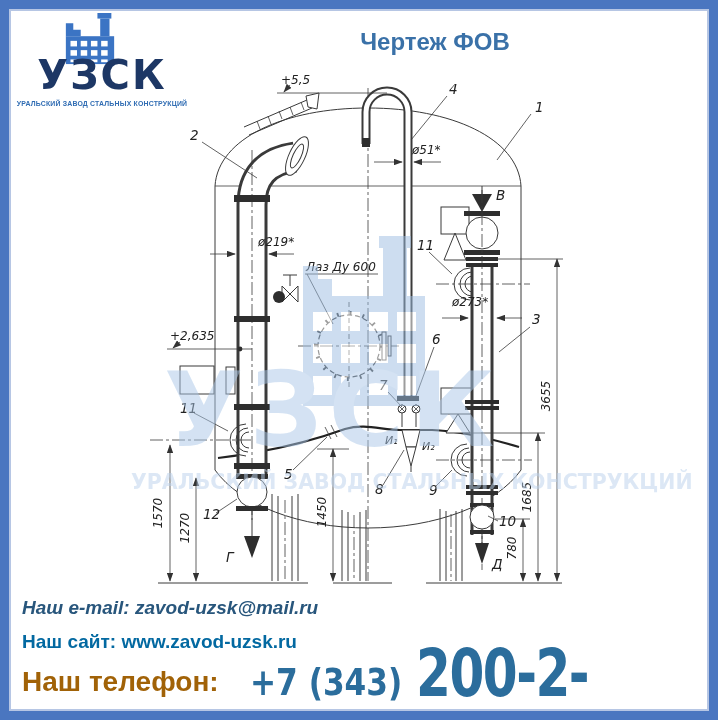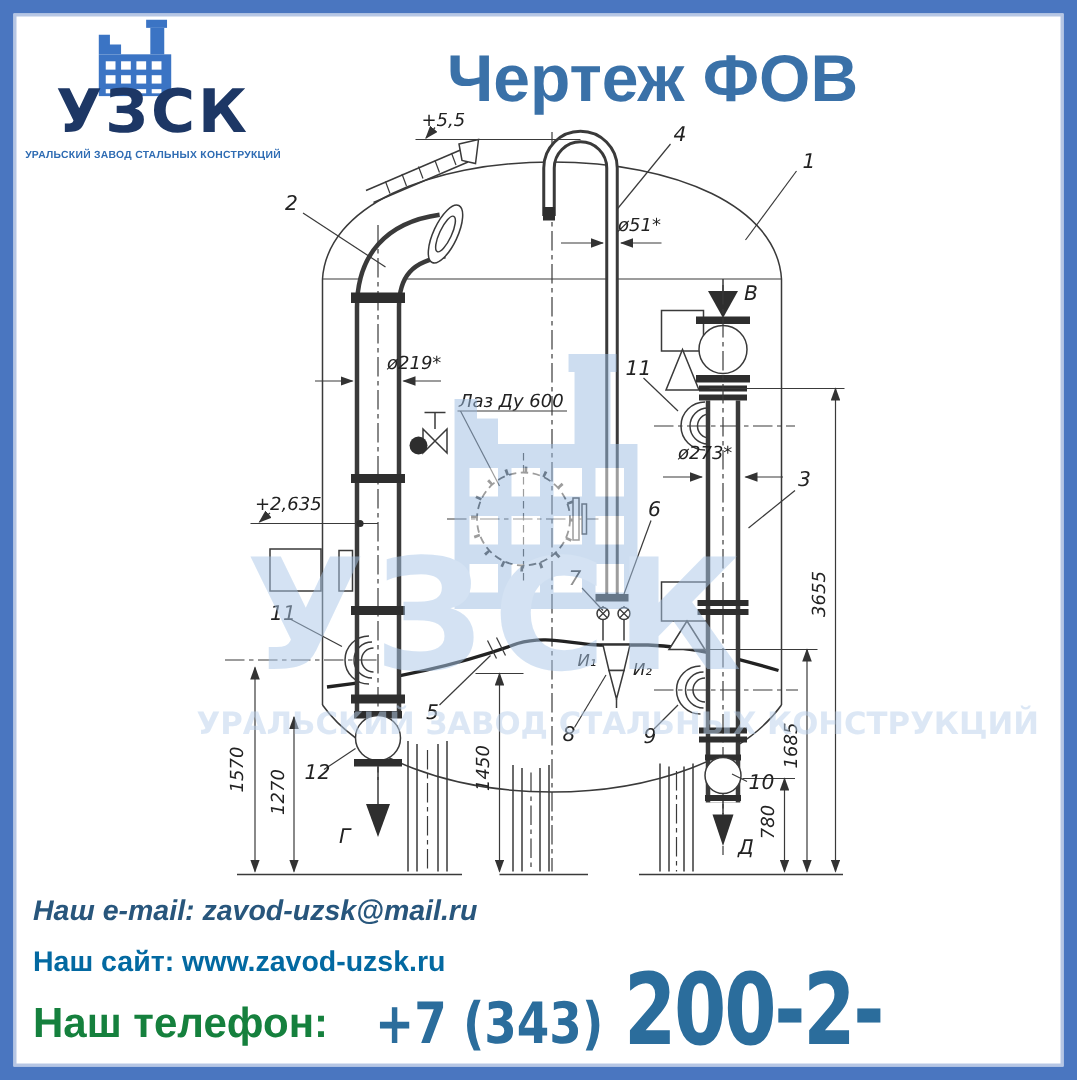--- a/index.html
+++ b/index.html
@@ -9,21 +9,21 @@
   .inner-line{position:absolute;inset:9px;border:2px solid #b6c6e4;pointer-events:none;z-index:60;}
 
   
   .logo-icon{position:absolute;left:62px;top:13px;width:56px;height:52px;}
   .logo-name{position:absolute;left:18px;top:52px;width:168px;text-align:center;
              font-weight:bold;font-size:40px;letter-spacing:2px;color:#1d3765;
              font-family:"DejaVu Sans", sans-serif;}
   .logo-tagline{position:absolute;left:16px;top:100px;width:172px;text-align:center;
              font-weight:bold;font-size:6.9px;letter-spacing:.2px;color:#2f6cb3;}
   .page-title{position:absolute;left:285px;top:28px;width:300px;margin:0;text-align:center;
-             font-weight:bold;font-size:44px;color:#3a71a8;}
+             font-weight:bold;font-size:24px;color:#3a71a8;}
 
   
   .drawing{position:absolute;inset:0;width:718px;height:720px;}
   .ln{stroke:#3a3a3a;stroke-width:1;fill:none;}
   .lnt{stroke:#3a3a3a;stroke-width:.8;fill:none;}
   .thk{stroke:#222;stroke-width:2.2;fill:none;}
   .cl{stroke:#3a3a3a;stroke-width:.8;fill:none;stroke-dasharray:13 3 3 3;}
   .pd{stroke:#3a3a3a;fill:none;}
   .pw{stroke:#ffffff;fill:none;}
   .wf{fill:#ffffff;stroke:#3a3a3a;stroke-width:1;}
@@ -31,21 +31,21 @@
   .lbl{font:italic 13.5px "DejaVu Sans", sans-serif;fill:#222;}
   .lbs{font:italic 11px "DejaVu Sans", sans-serif;fill:#222;}
   .dim{font:italic 12px "DejaVu Sans", sans-serif;fill:#222;}
   .wm-big{font:bold 103px "DejaVu Sans", sans-serif;fill:#aac7e8;letter-spacing:6px;}
   .wm-small{font:bold 20.5px "DejaVu Sans", sans-serif;fill:#bad1ec;}
 
   
   .contact-line{position:absolute;left:22px;font-weight:bold;font-size:19px;}
   .email-line{top:597px;color:#28567c;font-style:italic;}
   .site-line{top:631px;color:#0369a1;}
-  .phone-label{position:absolute;left:22px;top:666px;font-weight:bold;font-size:28px;color:#15803d;}
+  .phone-label{position:absolute;left:22px;top:666px;font-weight:bold;font-size:28px;color:#a16207;}
   .phone-code{position:absolute;left:250px;top:660px;font-weight:bold;font-size:38px;color:#2b6d9c;
               font-family:"DejaVu Sans", sans-serif;transform:scaleX(.82);transform-origin:left top;}
   .phone-number{position:absolute;left:416px;top:641px;font-weight:bold;font-size:66px;line-height:1;
               color:#2b6d9c;font-family:"DejaVu Sans", sans-serif;letter-spacing:-2px;
               transform:scaleX(.76);transform-origin:left top;}
 </style>
 </head>
 <body>
 
 <div class="page">

